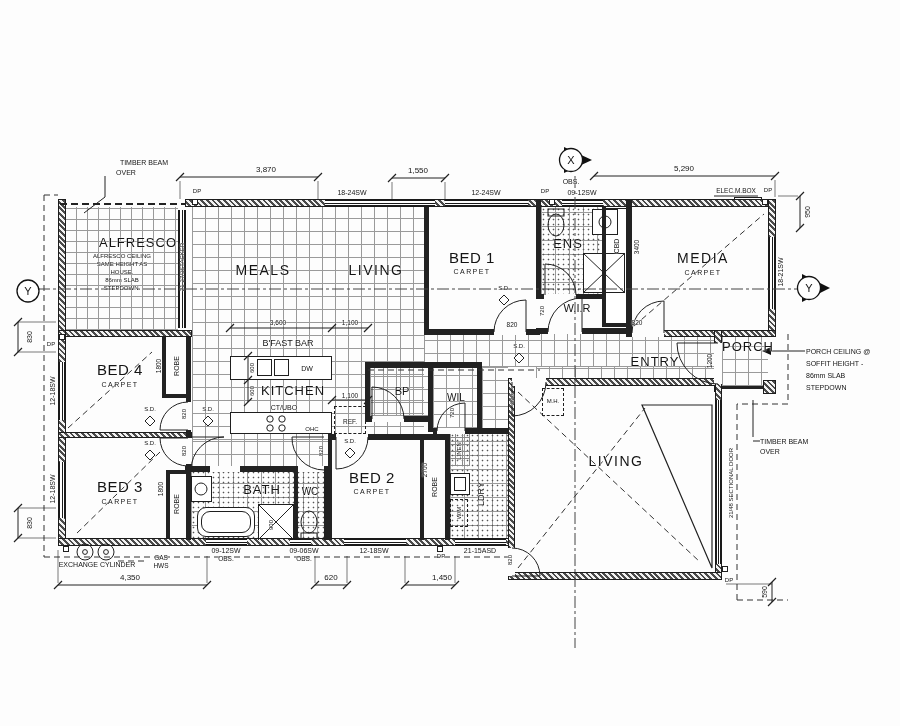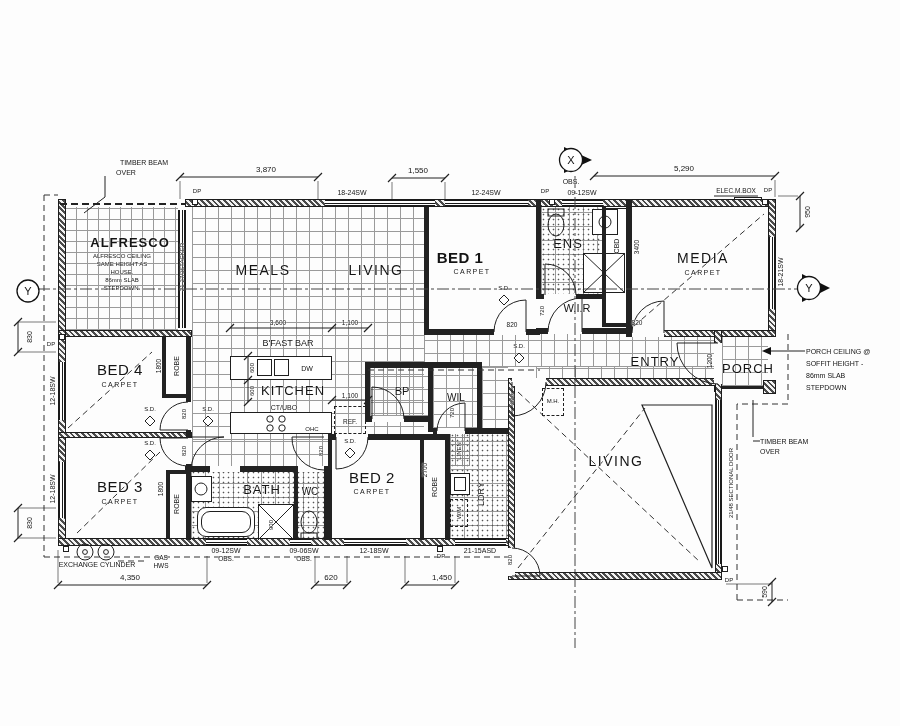--- a/index.html
+++ b/index.html
@@ -259,39 +259,39 @@
   <b class="LL s7" style="left:806px;top:375px;font-weight:normal">86mm SLAB</b>
   <b class="LL s7" style="left:806px;top:387px;font-weight:normal">STEPDOWN</b>
   <b class="LL s7" style="left:760px;top:441px;font-weight:normal">TIMBER BEAM</b>
   <b class="LL s7" style="left:760px;top:451px;font-weight:normal">OVER</b>
   <b class="L s7 R" style="left:29px;top:337px;font-weight:normal">830</b>
   <b class="L s7 R" style="left:29px;top:523px;font-weight:normal">830</b>
   <b class="L s6" style="left:51px;top:344px;font-weight:normal">DP</b>
   <b class="L s7 R" style="left:52px;top:391px;font-weight:normal">12-18SW</b>
   <b class="L s7 R" style="left:52px;top:489px;font-weight:normal">12-18SW</b>
 
-  <b class="L s13" style="left:130px;top:242px;font-weight:bold">ALFRESCO</b>
+  <b class="L s13" style="left:138px;top:242px;font-weight:normal">ALFRESCO</b>
   <b class="L s6" style="left:122px;top:256px;font-weight:normal">ALFRESCO CEILING</b>
   <b class="L s6" style="left:122px;top:264px;font-weight:normal">SAME HEIGHT AS</b>
   <b class="L s6" style="left:122px;top:272px;font-weight:normal">HOUSE.</b>
   <b class="L s6" style="left:122px;top:280px;font-weight:normal">86mm SLAB</b>
   <b class="L s6" style="left:122px;top:288px;font-weight:normal">STEPDOWN.</b>
   <b class="L s6 R" style="left:182px;top:267px;font-weight:normal">21-27/3STACKER</b>
   <b class="L s14" style="left:263px;top:270px;font-weight:normal">MEALS</b>
   <b class="L s14" style="left:376px;top:270px;font-weight:normal">LIVING</b>
-  <b class="L s15" style="left:460px;top:257px;font-weight:bold">BED 1</b>
+  <b class="L s15" style="left:472px;top:257px;font-weight:normal">BED 1</b>
   <b class="L cp" style="left:472px;top:271px;font-weight:normal">CARPET</b>
   <b class="L s13" style="left:568px;top:243px;font-weight:normal">ENS</b>
   <b class="L s7 R" style="left:616px;top:246px;font-weight:normal">CBD</b>
   <b class="L s65 R" style="left:636px;top:247px;font-weight:normal">3400</b>
   <b class="L s14" style="left:703px;top:258px;font-weight:normal">MEDIA</b>
   <b class="L cp" style="left:703px;top:272px;font-weight:normal">CARPET</b>
   <b class="L s11" style="left:577px;top:308px;font-weight:normal">W.I.R</b>
   <b class="L s13" style="left:655px;top:361px;font-weight:normal">ENTRY</b>
-  <b class="L s13" style="left:748px;top:368px;font-weight:normal">PORCH</b>
+  <b class="L s13" style="left:748px;top:346px;font-weight:normal">PORCH</b>
   <b class="L s15" style="left:120px;top:369px;font-weight:normal">BED 4</b>
   <b class="L cp" style="left:120px;top:384px;font-weight:normal">CARPET</b>
   <b class="L s7 R" style="left:176px;top:366px;font-weight:normal">ROBE</b>
   <b class="L s65 R" style="left:158px;top:366px;font-weight:normal">1800</b>
   <b class="L s9" style="left:288px;top:343px;font-weight:normal">B'FAST BAR</b>
   <b class="L s13" style="left:293px;top:390px;font-weight:normal">KITCHEN</b>
   <b class="L s7" style="left:284px;top:407px;font-weight:normal">CT/UBO</b>
   <b class="L s7" style="left:307px;top:368px;font-weight:normal">DW</b>
   <b class="L s65" style="left:350px;top:421px;font-weight:normal">REF.</b>
   <b class="L s6" style="left:312px;top:429px;font-weight:normal">OHC</b>

